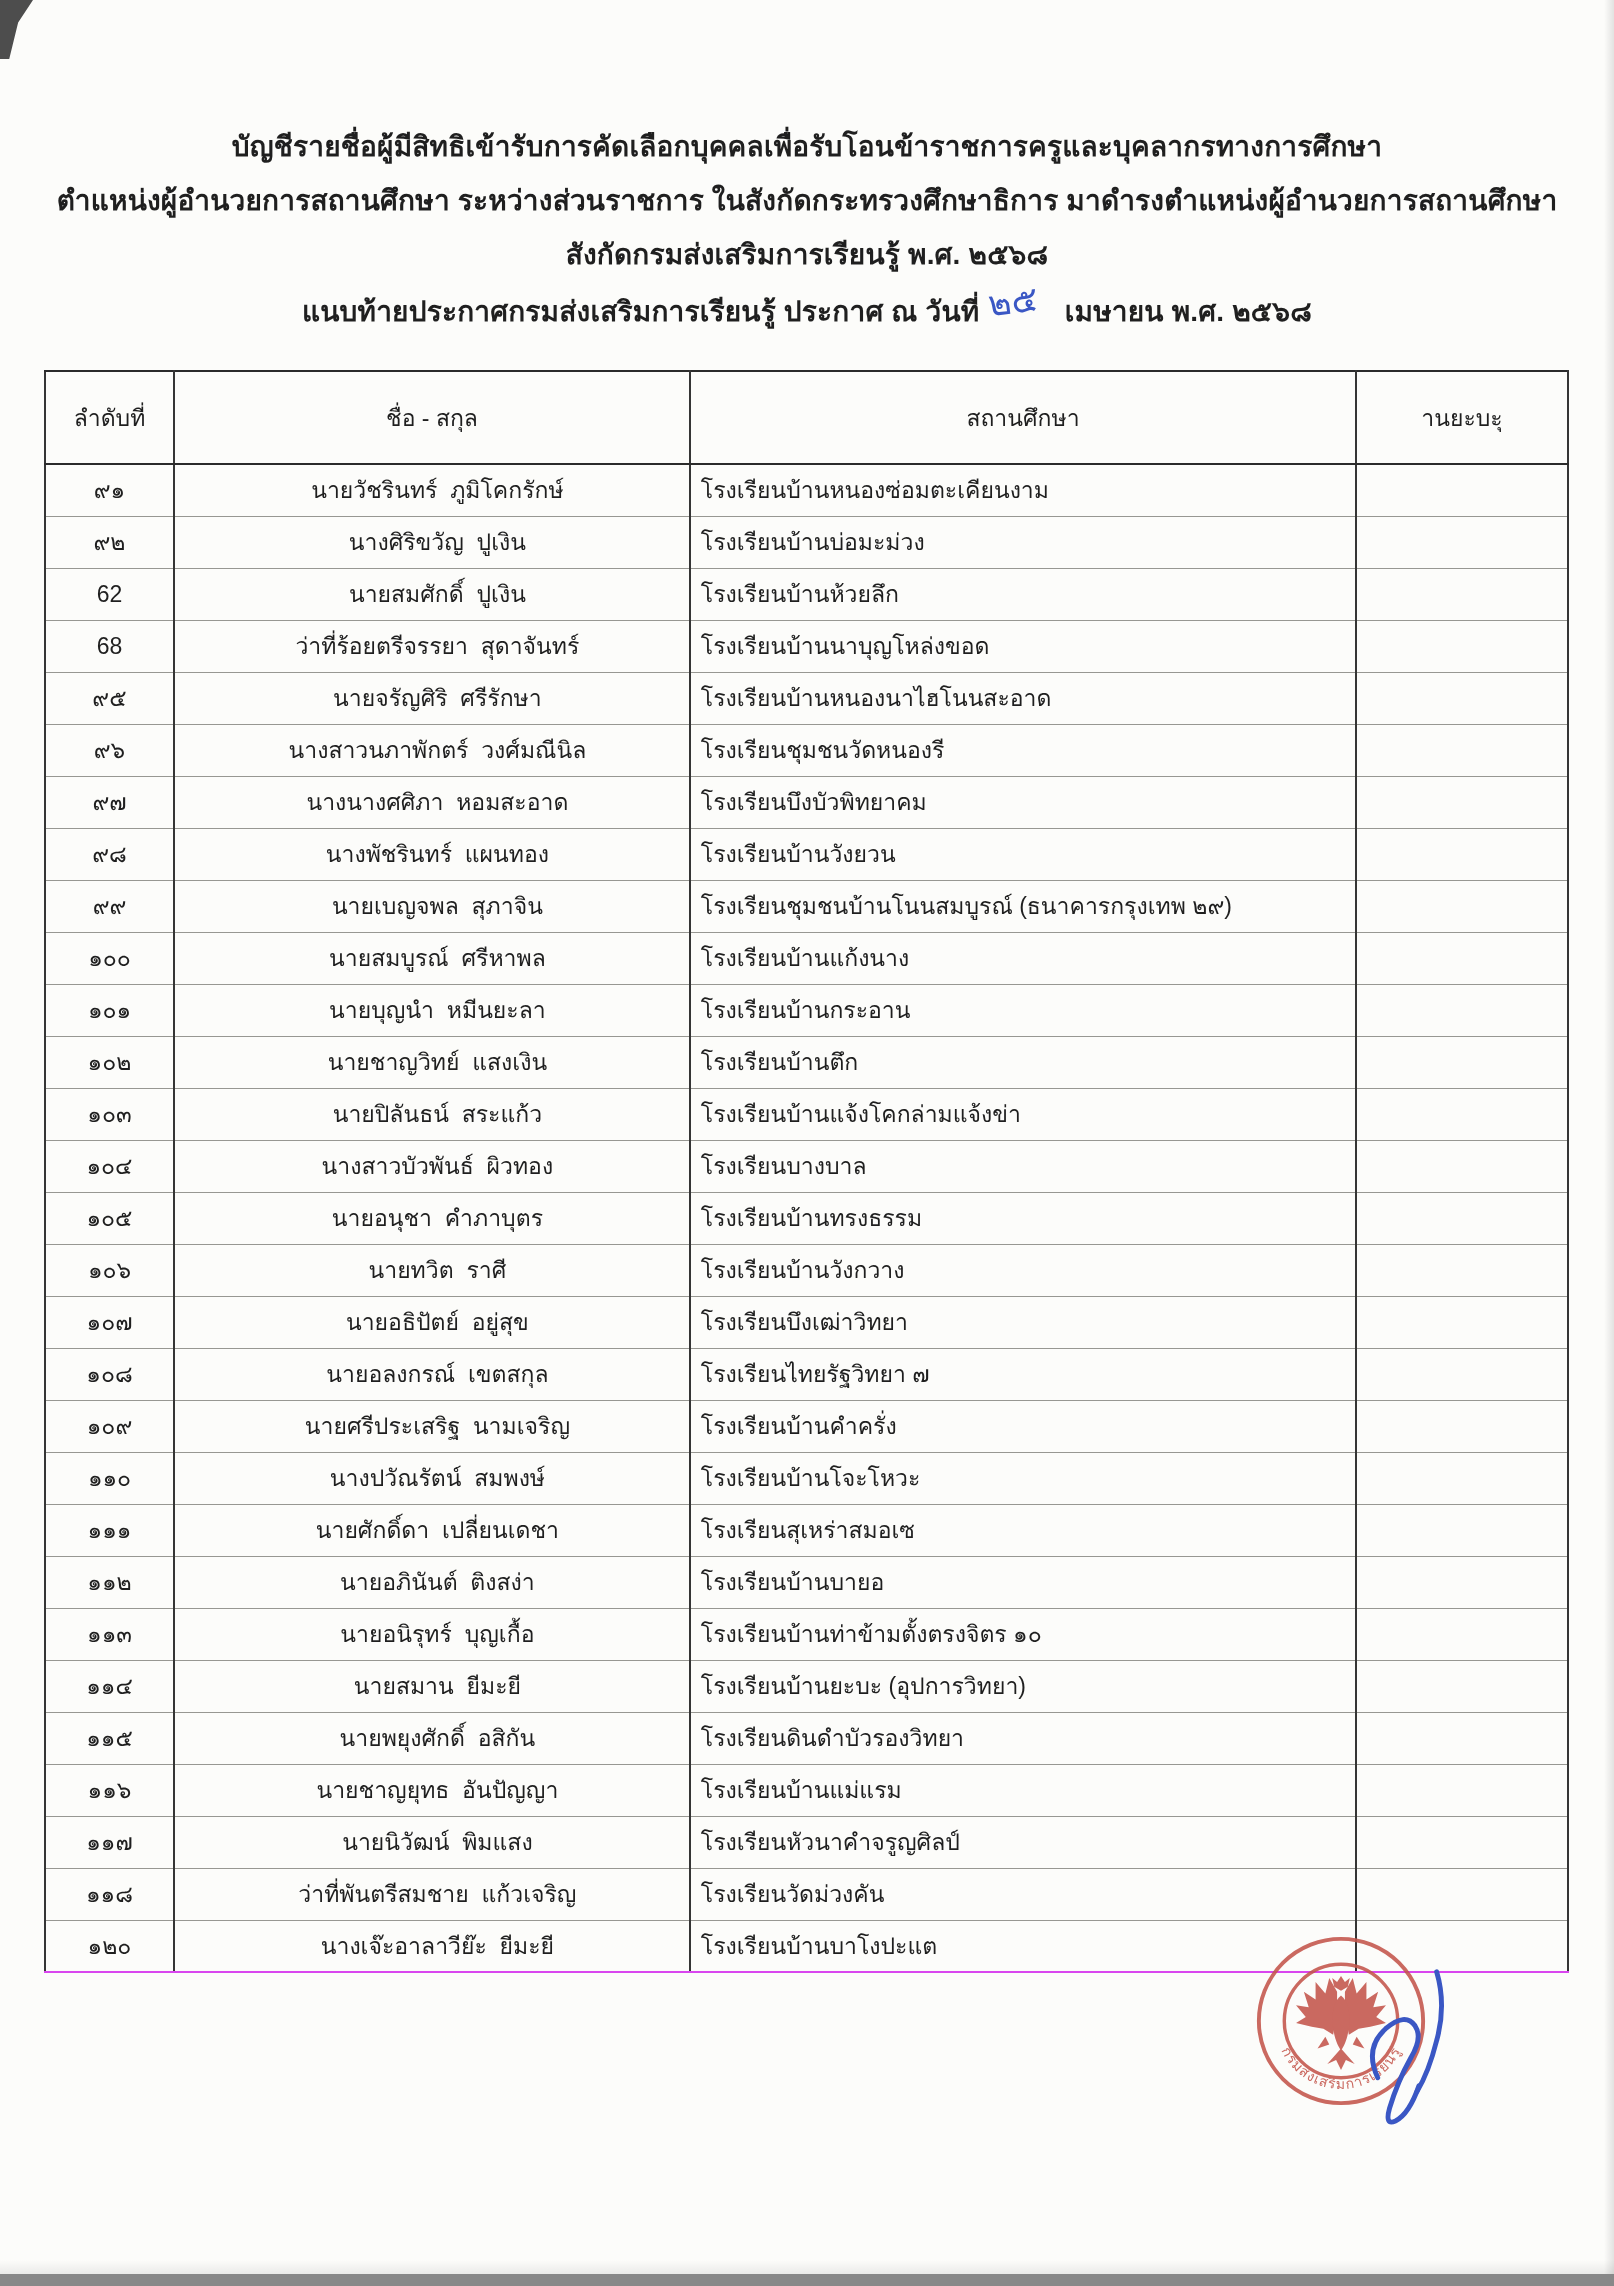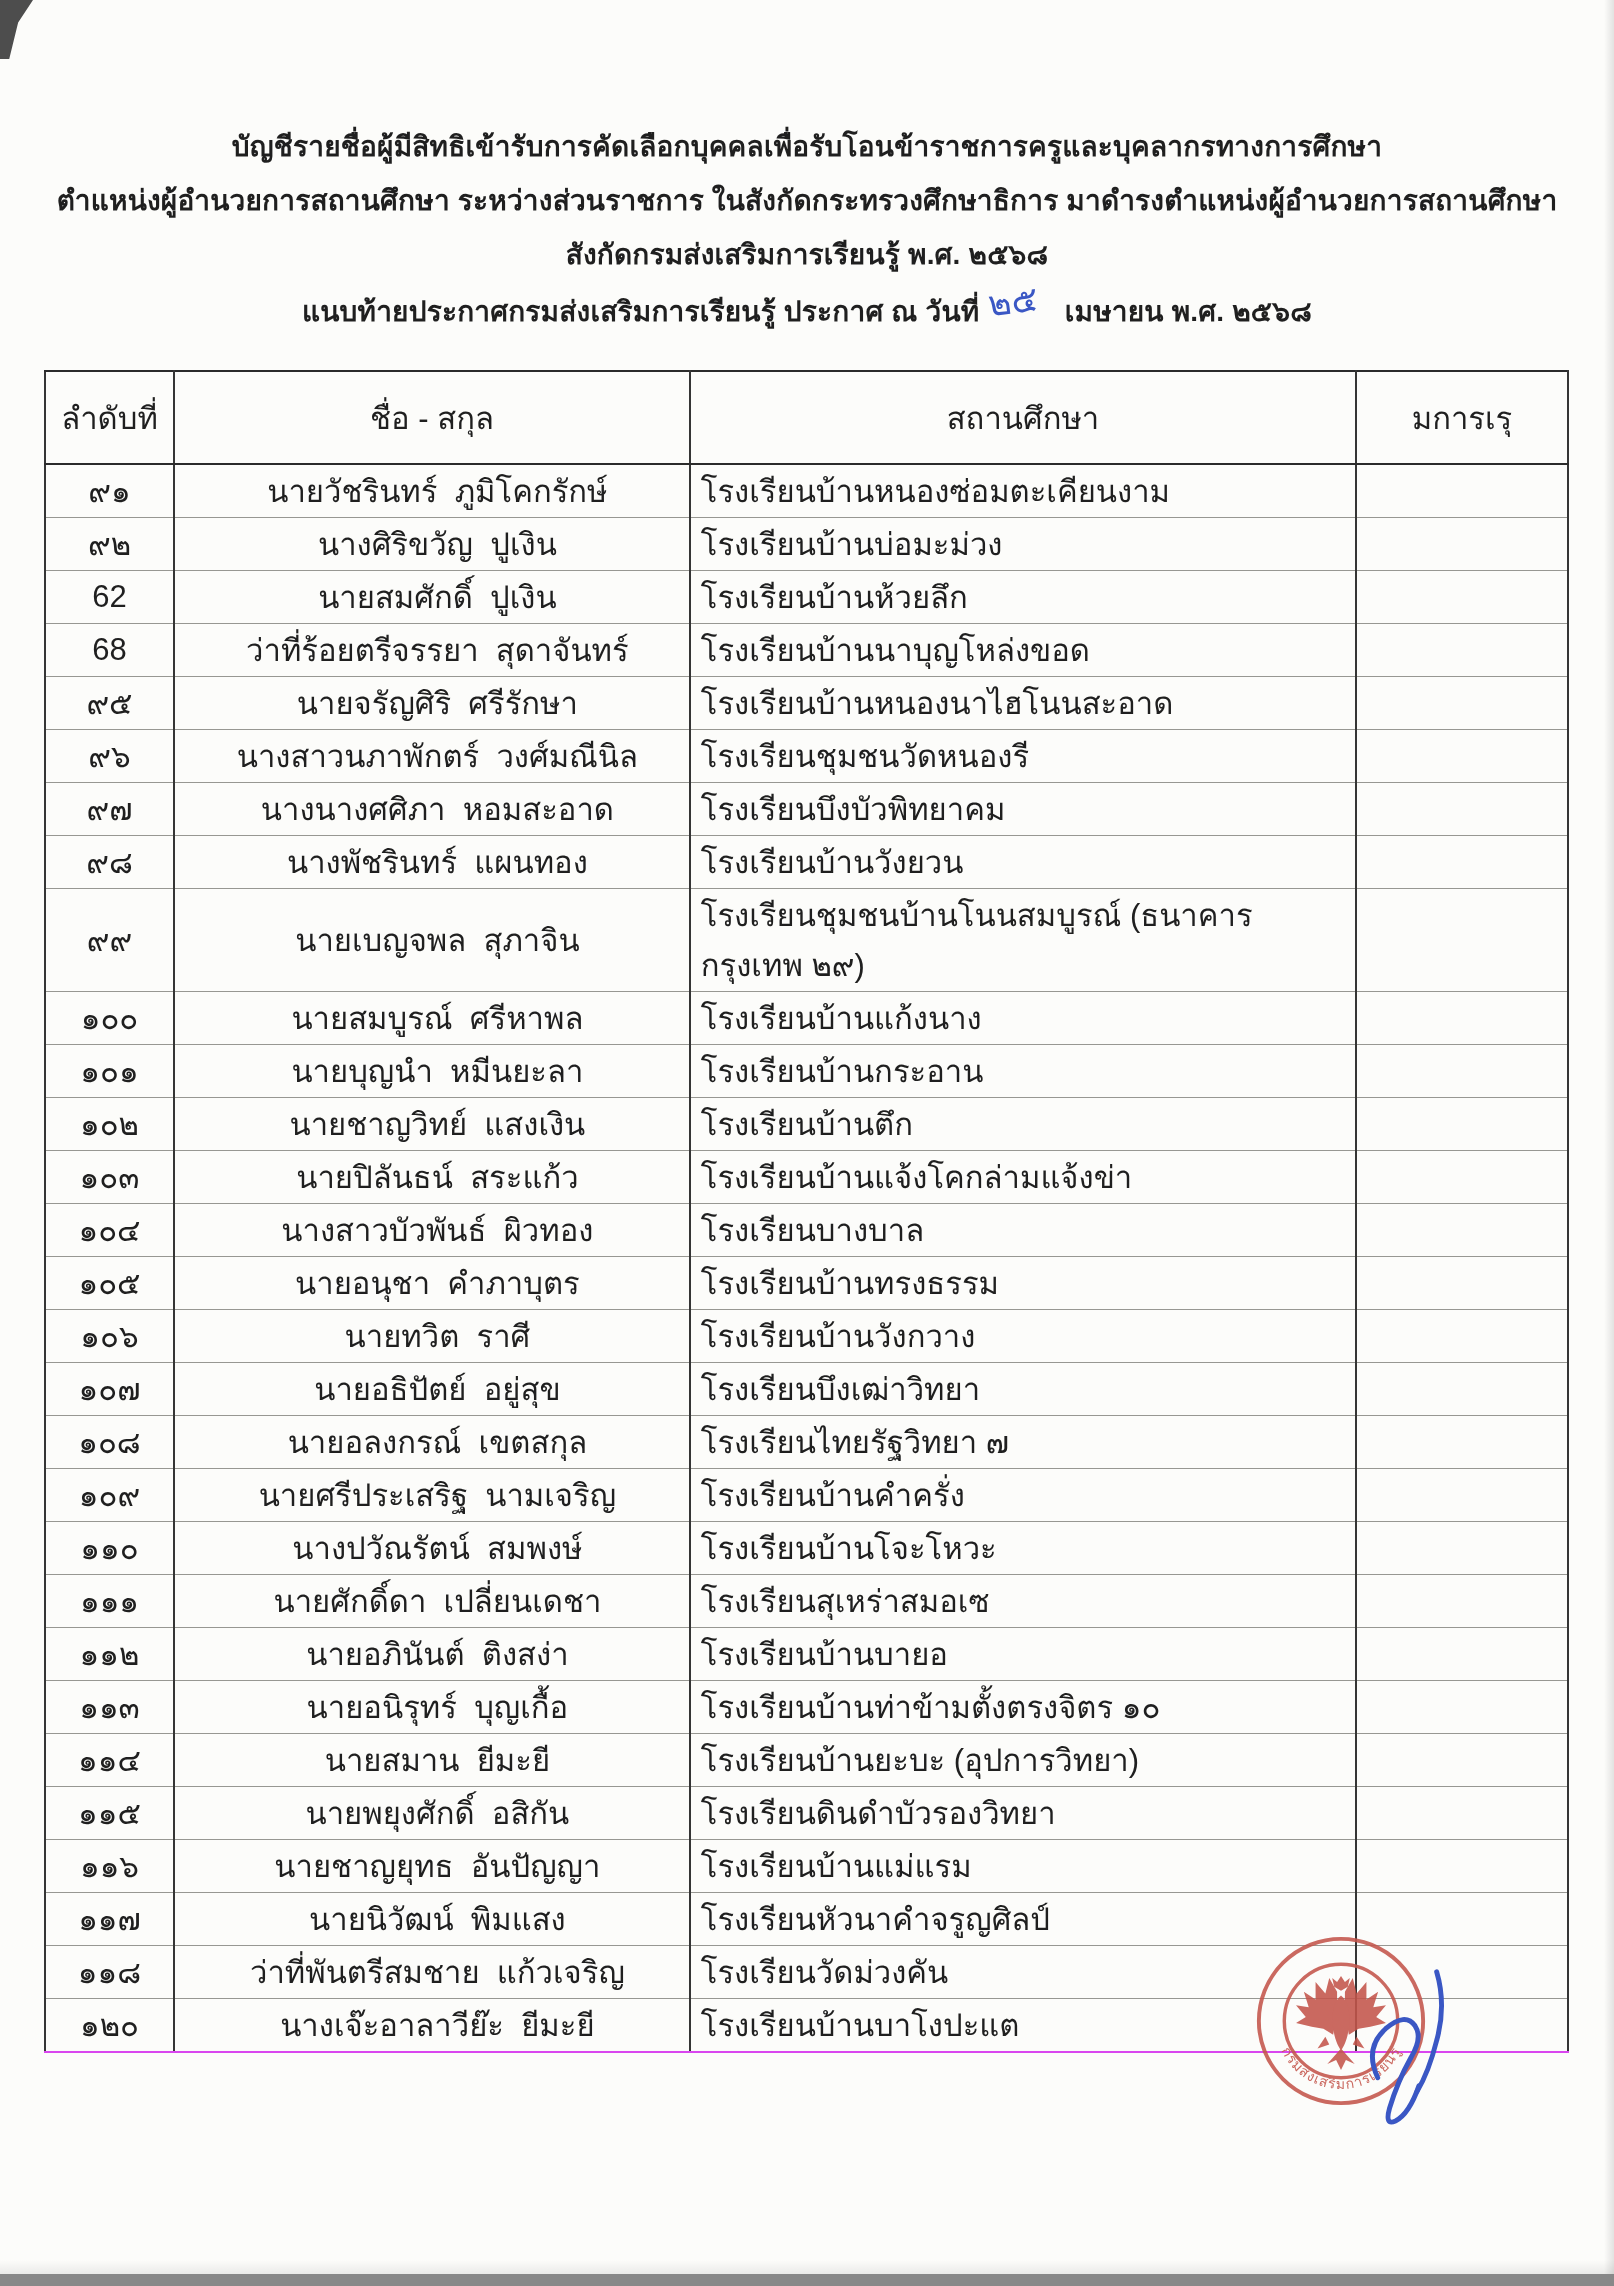--- a/index.html
+++ b/index.html
@@ -45,21 +45,21 @@
     transform:rotate(-7deg) translateY(-7.8px);
     margin:0 25.5px 0 9.8px;
   }
 
   
   .roster{
     position:absolute;left:44px;top:370px;
     width:1522px;
     border-collapse:collapse;
     table-layout:fixed;
-    font-size:31px;
+    font-size:23px;
   }
   .roster th,.roster td{
     box-sizing:border-box;
     border-left:2px solid #353535;
     border-right:2px solid #353535;
     white-space:pre-wrap;
     overflow:hidden;
   }
   .roster thead th{
     height:93px;
@@ -106,21 +106,21 @@
       <col style="width:129px">
         <col style="width:516px">
         <col style="width:666px">
         <col style="width:212px">
     </colgroup>
     <thead>
       <tr>
         <th>ลำดับที่</th>
         <th>ชื่อ - สกุล</th>
         <th>สถานศึกษา</th>
-        <th>มการเรุ</th>
+        <th>านยะบะุ</th>
       </tr>
     </thead>
     <tbody>
         <tr>
           <td class="col-no">๙๑</td>
           <td class="col-name">นายวัชรินทร์  ภูมิโคกรักษ์</td>
           <td class="col-school">โรงเรียนบ้านหนองซ่อมตะเคียนงาม</td>
           <td class="col-remark"></td>
         </tr>
         <tr>

